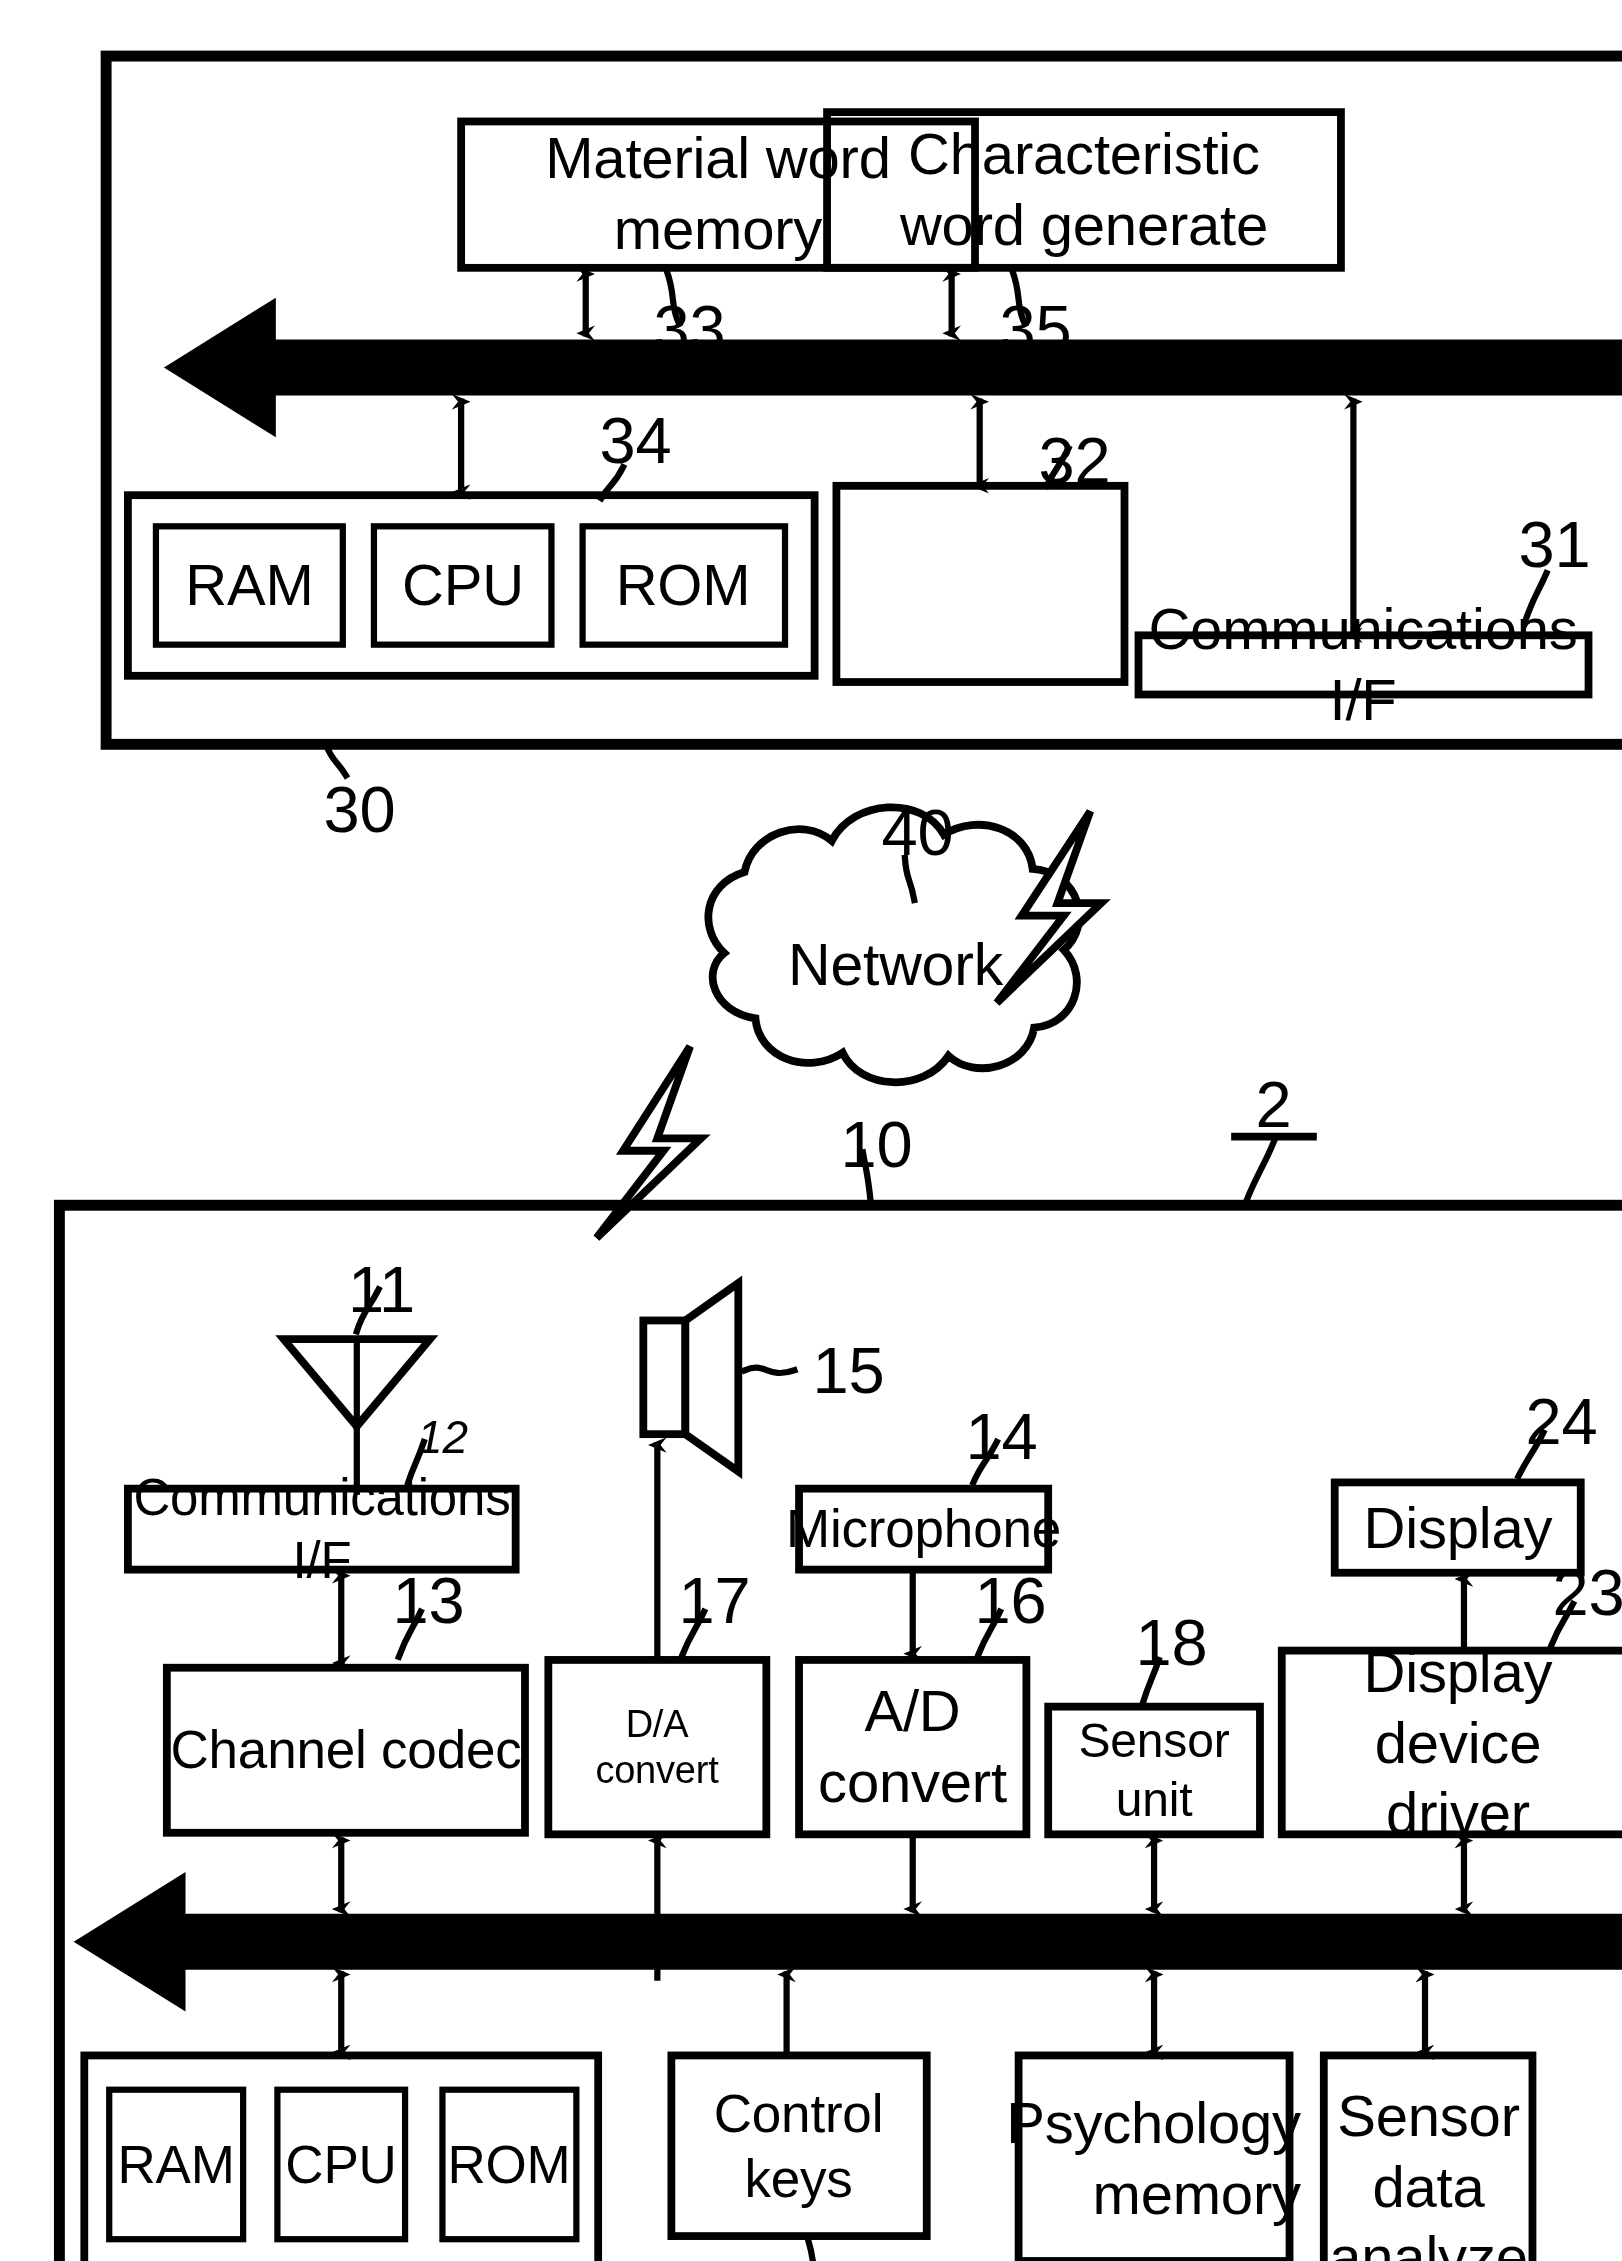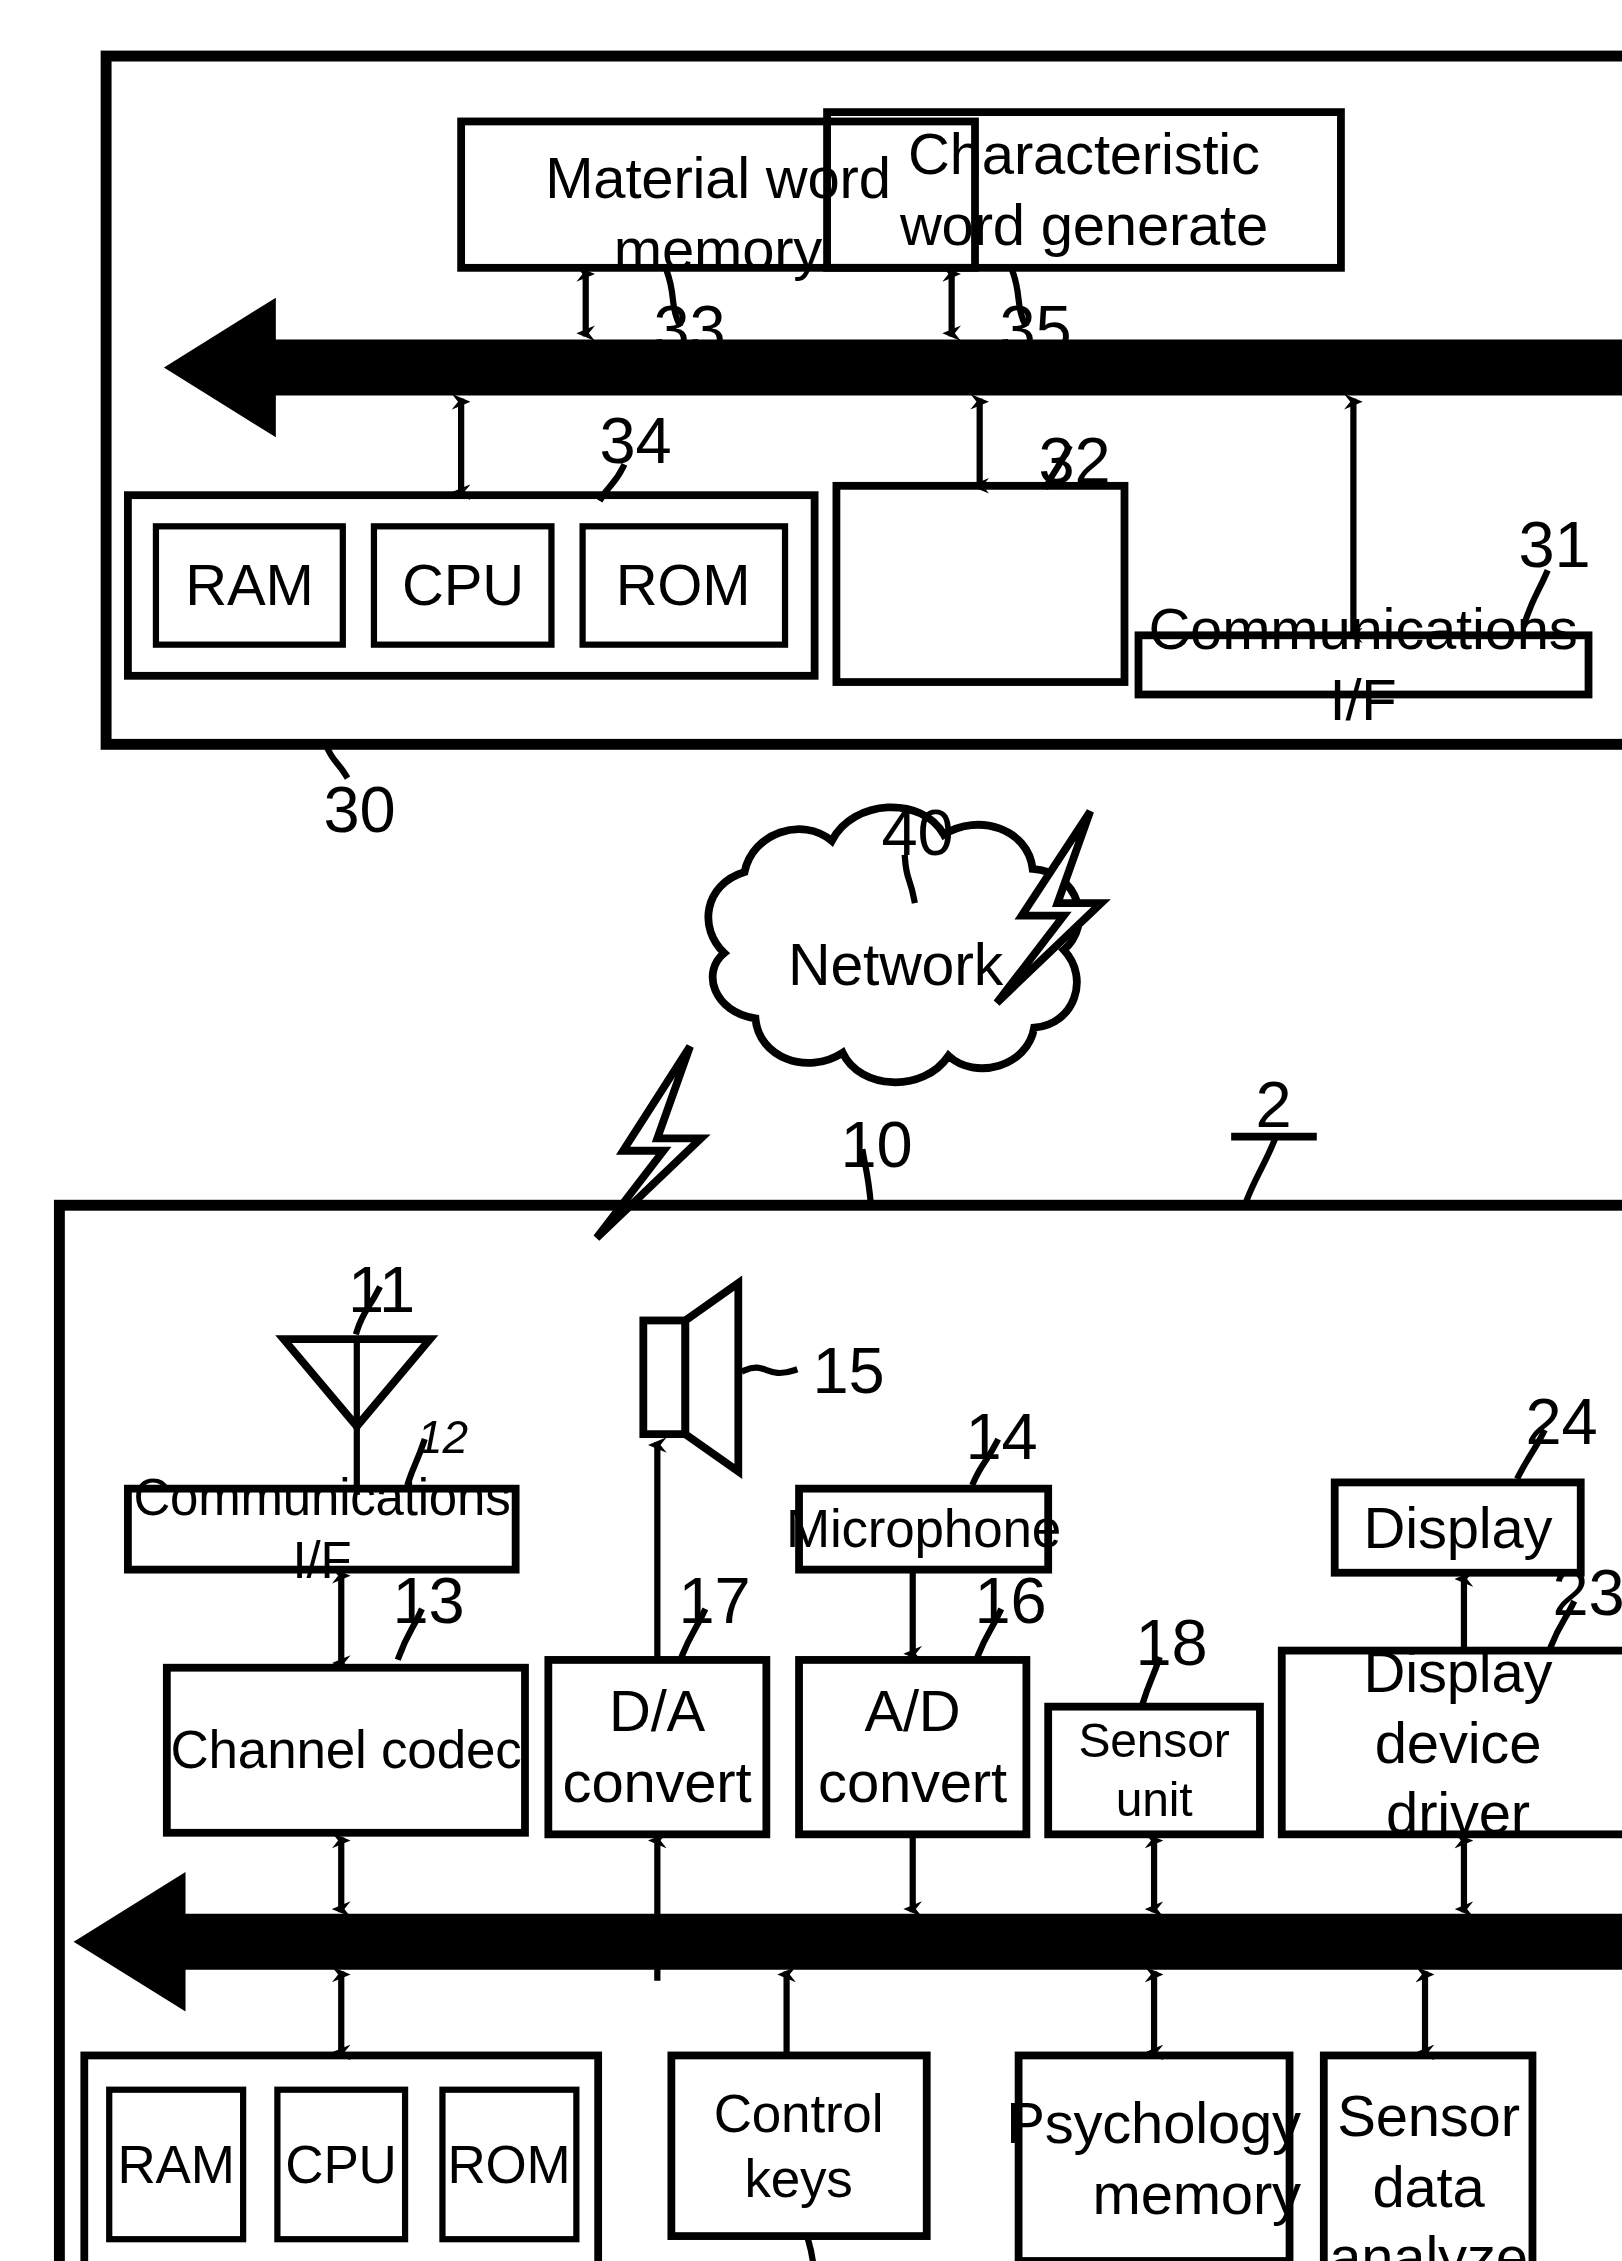--- a/index.html
+++ b/index.html
@@ -195,21 +195,21 @@
 
       <path d="M745,1455 C749,1468 747,1470 751,1484" stroke-width="4"></path>
 
       <rect x="850" y="1320" width="134" height="168" stroke-width="5"></rect>
 
       <path d="M915,1491 C919,1505 917,1507 921,1522" stroke-width="4"></path>
 
     </g>
   </svg>
 
-  <div class="txt boxlabel" style="left: 461px; top: 121px; width: 514px; height: 146px; font-size: 58px; margin-top: 20px;">Material word
+  <div class="txt boxlabel" style="left: 461px; top: 121px; width: 514px; height: 146px; font-size: 58px;">Material word
 memory</div>
   <div class="txt reflabel" style="left: 635px; top: 290px; width: 109px; height: 78px; font-size: 65px;">33</div>
 
   <div class="txt boxlabel" style="left: 827px; top: 112px; width: 514px; height: 156px; font-size: 58px;">Characteristic
 word generate</div>
   <div class="txt reflabel" style="left: 981px; top: 290px; width: 109px; height: 78px; font-size: 65px;">35</div>
 
   <div class="txt reflabel" style="left: 581px; top: 402px; width: 109px; height: 78px; font-size: 65px;">34</div>
 
   <div class="txt boxlabel" style="left: 156px; top: 526px; width: 187px; height: 118px; font-size: 58px;">RAM</div>
@@ -232,21 +232,21 @@
   <div class="txt reflabel" style="left: 327px; top: 1251px; width: 109px; height: 78px; font-size: 65px;">11</div>
 
   <div class="txt boxlabel" style="left: 128px; top: 1489px; width: 388px; height: 81px; font-size: 51px;">Communications I/F</div>
   <div class="txt reflabel" style="left: 388px; top: 1398px; width: 109px; height: 78px; font-size: 46px; font-style: italic;">12</div>
 
   <div class="txt boxlabel" style="left: 167px; top: 1668px; width: 358px; height: 165px; font-size: 53px;">Channel codec</div>
   <div class="txt reflabel" style="left: 374px; top: 1562px; width: 109px; height: 78px; font-size: 65px;">13</div>
 
   <div class="txt reflabel" style="left: 794px; top: 1332px; width: 109px; height: 78px; font-size: 65px;">15</div>
 
-  <div class="txt boxlabel" style="left: 548px; top: 1660px; width: 218px; height: 174px; font-size: 58px;">D/A
+  <div class="txt boxlabel" style="left: 548px; top: 1660px; width: 218px; height: 174px; font-size: 38px;">D/A
 convert</div>
   <div class="txt reflabel" style="left: 660px; top: 1562px; width: 109px; height: 78px; font-size: 65px;">17</div>
 
   <div class="txt boxlabel" style="left: 799px; top: 1489px; width: 249px; height: 81px; font-size: 53px;">Microphone</div>
   <div class="txt reflabel" style="left: 947px; top: 1398px; width: 109px; height: 78px; font-size: 65px;">14</div>
 
   <div class="txt boxlabel" style="left: 799px; top: 1660px; width: 227px; height: 174px; font-size: 58px;">A/D
 convert</div>
   <div class="txt reflabel" style="left: 956px; top: 1562px; width: 109px; height: 78px; font-size: 65px;">16</div>
 

